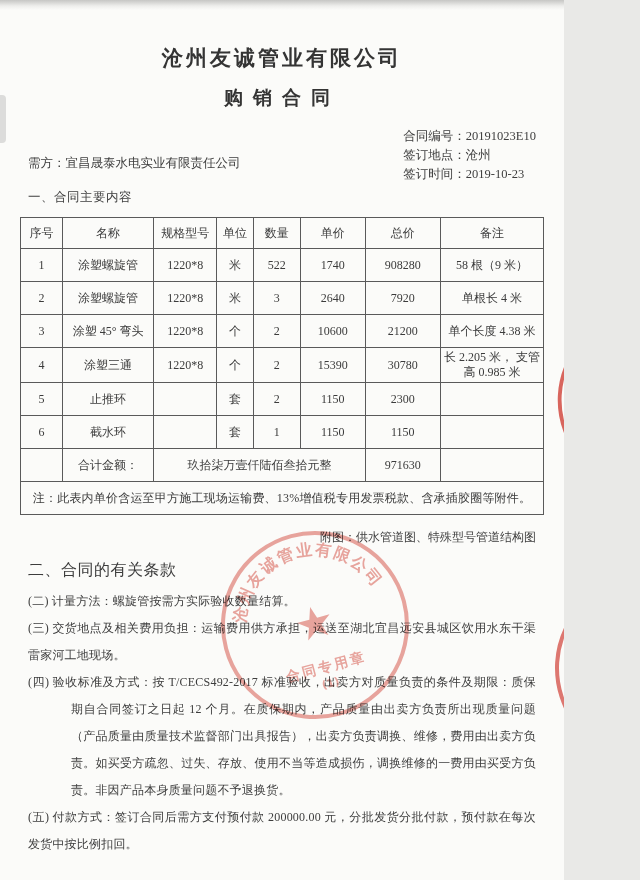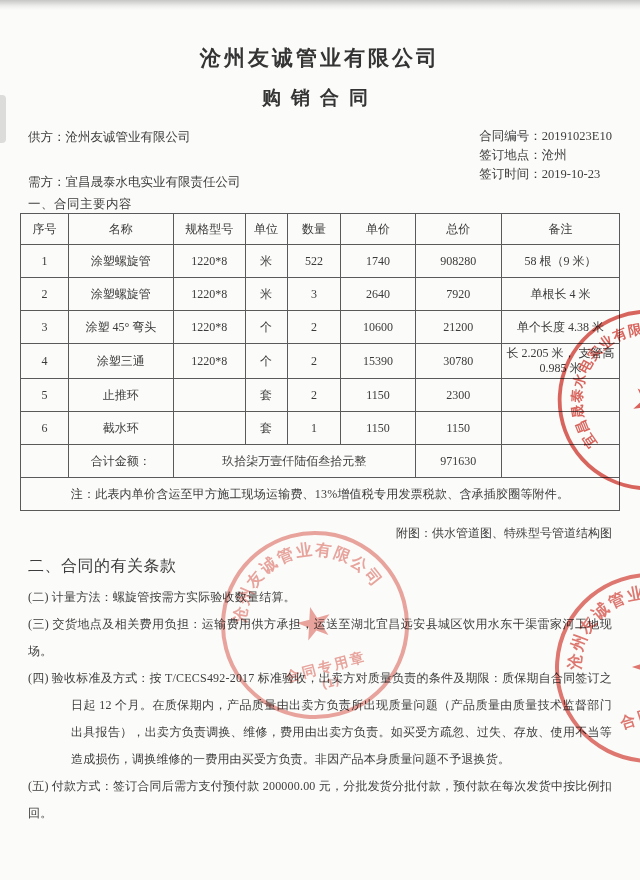--- a/index.html
+++ b/index.html
@@ -1,17 +1,17 @@
 <!DOCTYPE html>
 <html><head>
 <meta charset="utf-8">
 <style>
   html,body{margin:0;padding:0;width:640px;height:880px;background:#e9e9e7;}
   .page{
-    position:relative;width:640px;height:880px;overflow:hidden;
+    position:relative;width:564px;height:880px;overflow:hidden;
     background:#fbfbf9;
     font-family:"Liberation Serif","DejaVu Serif",serif;
     color:#3d3d3d;
   }
   .scan-top{
     position:absolute;top:0;left:0;width:100%;height:10px;
     background:linear-gradient(to bottom,#c6c6c4,#eeeeec 60%,rgba(255,255,255,0));
   }
   .edge-mark{
     position:absolute;left:0;top:95px;width:6px;height:48px;
@@ -25,21 +25,21 @@
   .subtitle{
     margin:13px 0 0;text-align:center;font-size:19px;font-weight:600;
     letter-spacing:10px;color:#343434;
   }
   .meta{display:flex;justify-content:space-between;margin-top:16px;font-size:12.5px;}
   .meta-left .line1{margin-top:2px;}
   .meta-left .line2{margin-top:28px;text-align:right;}
   .meta-right div{line-height:19px;}
   .sec-heading{font-size:12.5px;margin-top:5px;letter-spacing:.5px;}
   table.main{
-    width:calc(100% + 16px);margin-left:-8px;margin-top:0;
+    width:calc(100% + 16px);margin-left:-8px;margin-top:11px;
     border-collapse:collapse;table-layout:fixed;
   }
   table.main th,table.main td{
     border:1px solid #5a5a5a;text-align:center;vertical-align:middle;
     font-size:12px;font-weight:normal;padding:2px 3px;color:#3b3b3b;
   }
   table.main th{height:26px;}
   table.main td{height:28px;}
   td.remark{font-size:11.5px;line-height:15px;}
   td.note-cell{
@@ -66,21 +66,20 @@
 <div class="page">
   <div class="scan-top"></div>
   <div class="edge-mark"></div>
 
   <div class="doc">
     <div class="title">沧州友诚管业有限公司</div>
     <div class="subtitle">购销合同</div>
 
     <div class="meta">
       <div class="meta-left">
-        <div class="line1">供方：沧州友诚管业有限公司</div>
         <div class="line2">需方：宜昌晟泰水电实业有限责任公司</div>
       </div>
       <div class="meta-right">
         <div>合同编号：20191023E10</div>
         <div>签订地点：沧州</div>
         <div>签订时间：2019-10-23</div>
       </div>
     </div>
 
     <div class="sec-heading">一、合同主要内容</div>

